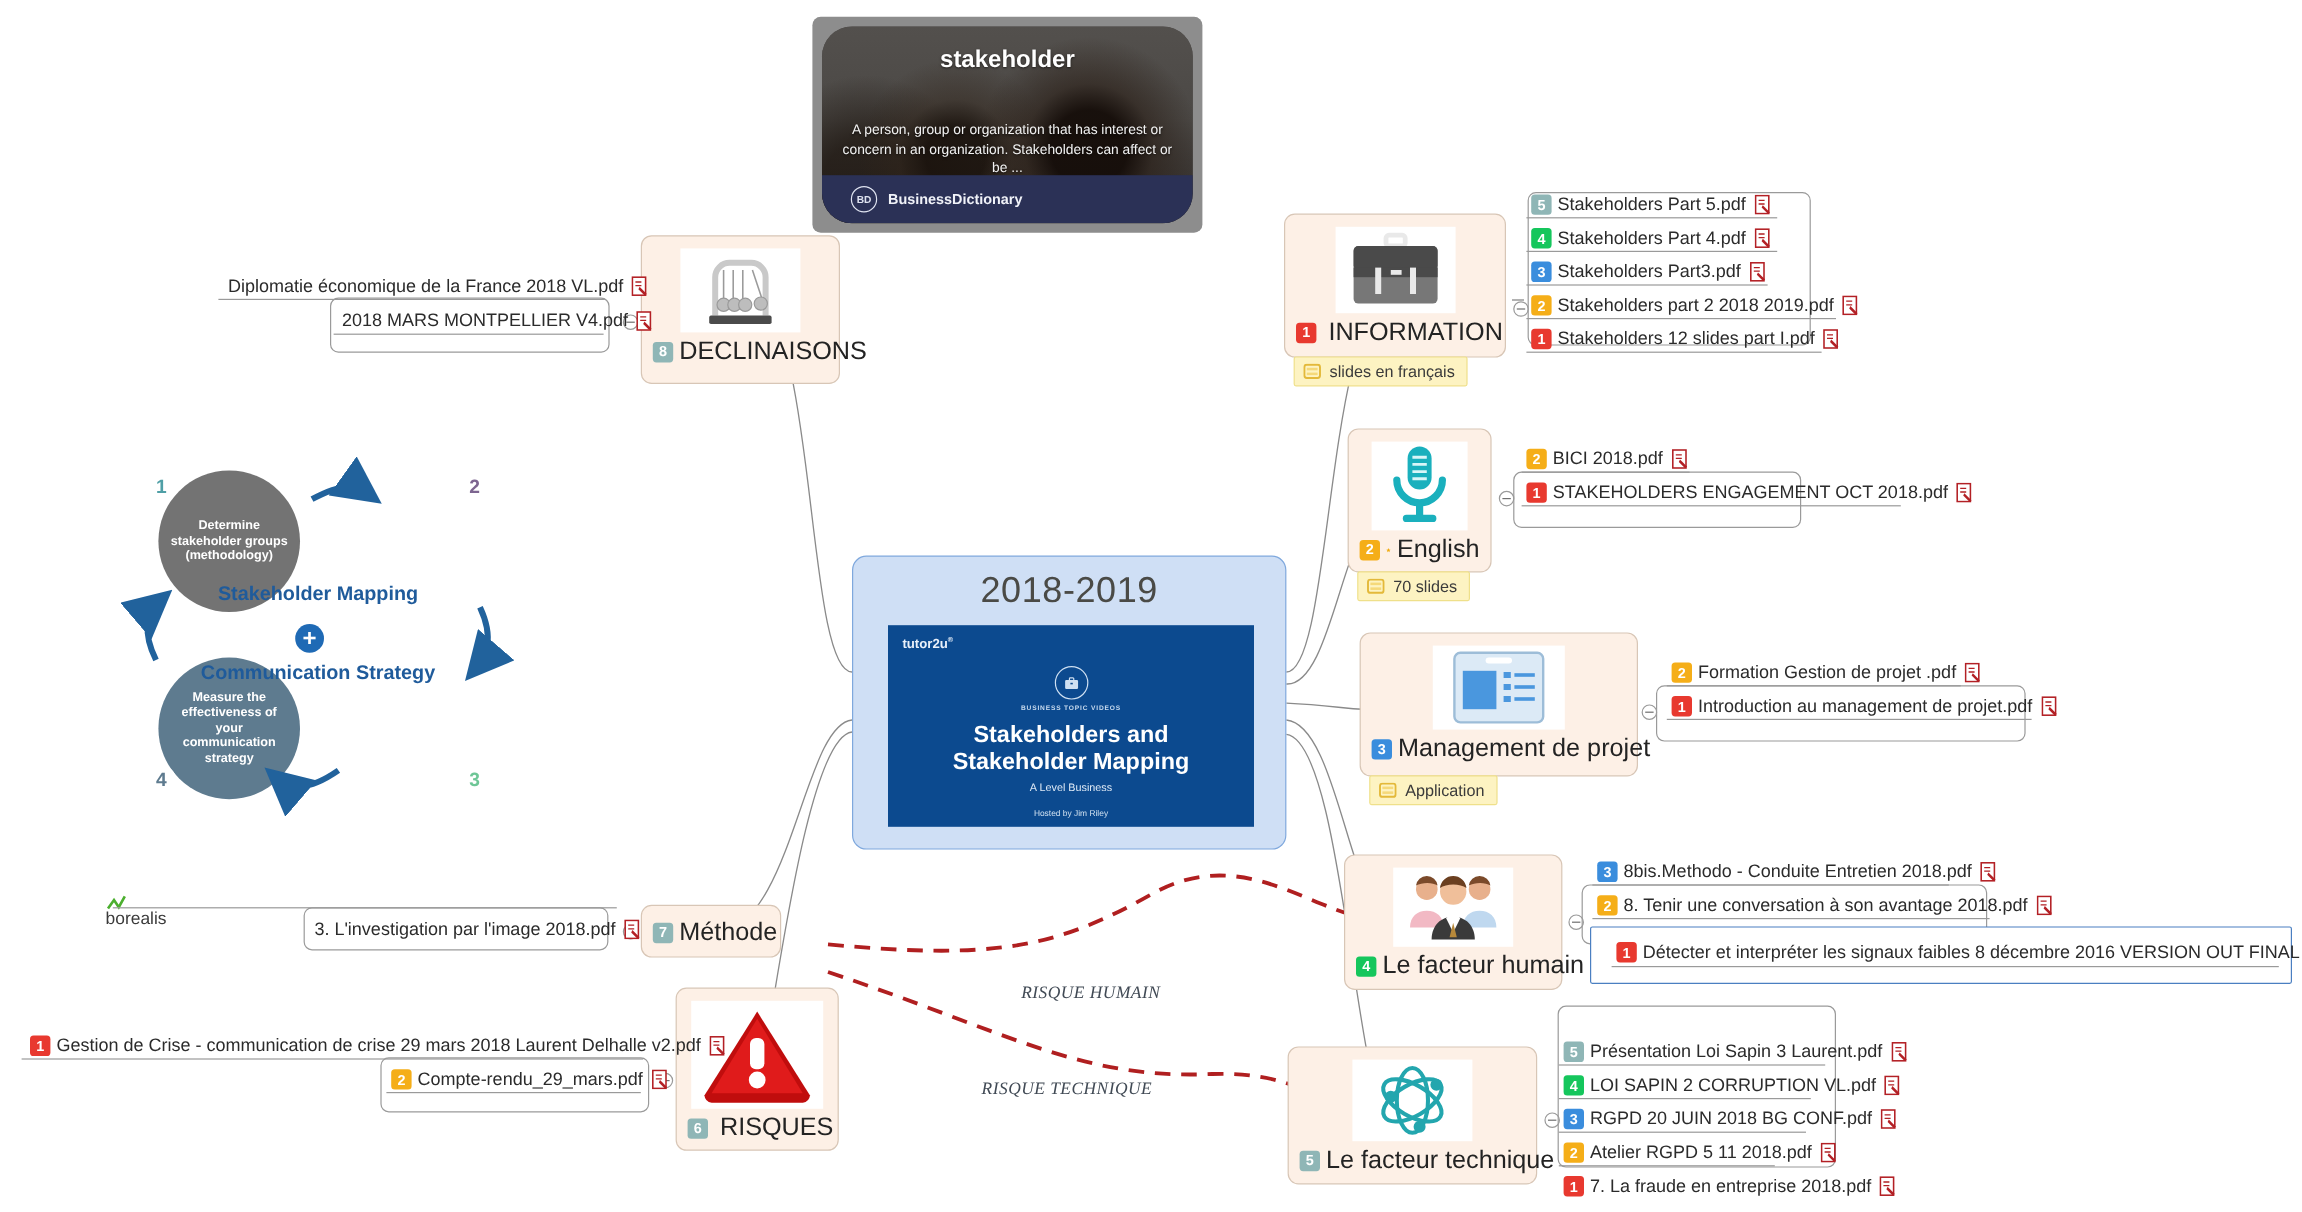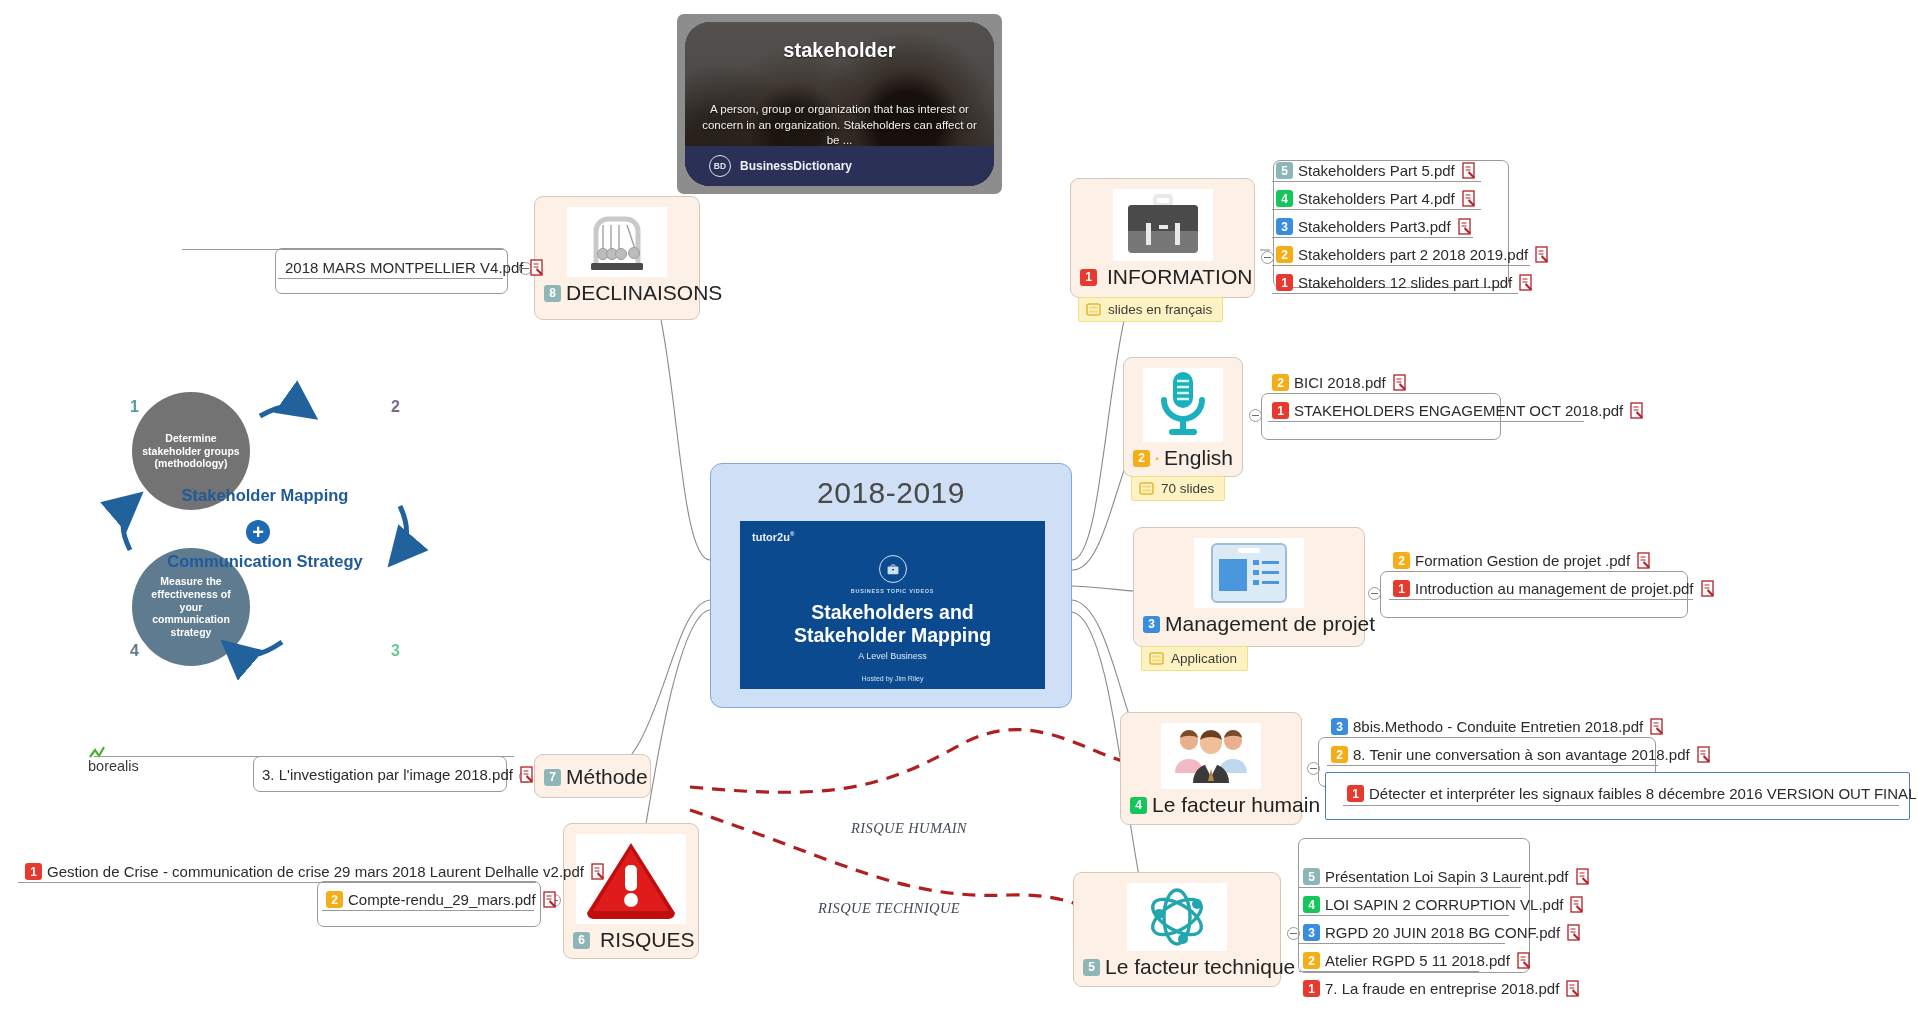--- a/index.html
+++ b/index.html
@@ -659,20 +659,28 @@
         <rect x="13" y="54" width="52" height="7" rx="1.5" fill="#4b4b4b"></rect>
       </svg>
     </div>
     <div class="node-label">
       <span class="badge b5">8</span>
       <span>DECLINAISONS</span>
     </div>
   </div>
   <div class="collapse" style="left:519px;top:262px;"></div>
   <div class="leafbox" style="left:275px;top:248px;width:233px;height:46px;"></div>
+  <div class="leaf" style="left:186px;top:228px;">
+    <span>Diplomatie économique de la France 2018 VL.pdf</span>
+    <svg class="pdf" viewBox="0 0 15 17">
+        <rect x="1" y="1" width="11" height="15" fill="#fff" stroke="#b32025" stroke-width="1.3"></rect>
+        <path d="M3.5 5h5M3.5 8h5" stroke="#b32025" stroke-width="1.1"></path>
+        <path d="M7 9l6 6-2 1-5-5z" fill="#b32025"></path>
+      </svg>
+  </div>
   <div class="underline" style="left:182px;top:249px;width:322px;"></div>
   <div class="leaf" style="left:281px;top:257px;">
     <span>2018 MARS MONTPELLIER V4.pdf</span>
     <svg class="pdf" viewBox="0 0 15 17">
         <rect x="1" y="1" width="11" height="15" fill="#fff" stroke="#b32025" stroke-width="1.3"></rect>
         <path d="M3.5 5h5M3.5 8h5" stroke="#b32025" stroke-width="1.1"></path>
         <path d="M7 9l6 6-2 1-5-5z" fill="#b32025"></path>
       </svg>
   </div>
   <div class="underline" style="left:278px;top:278px;width:225px;"></div>

